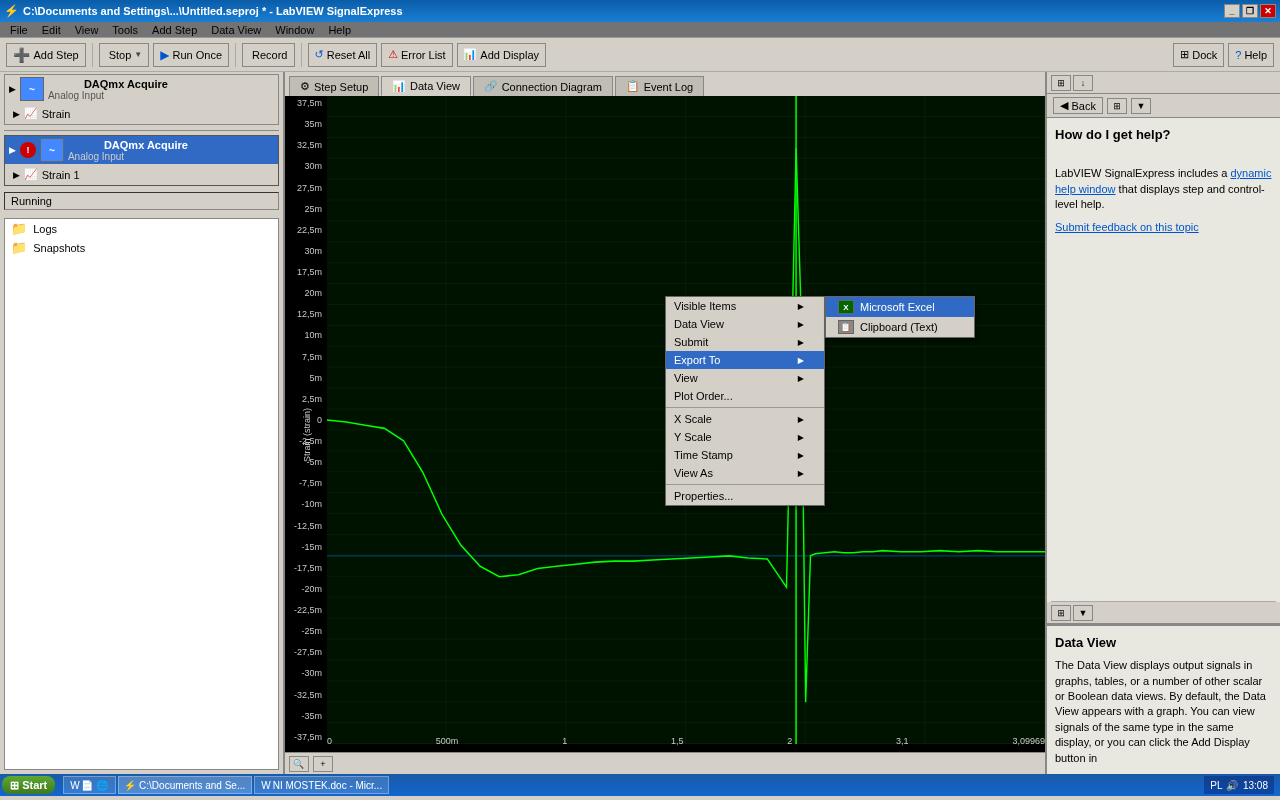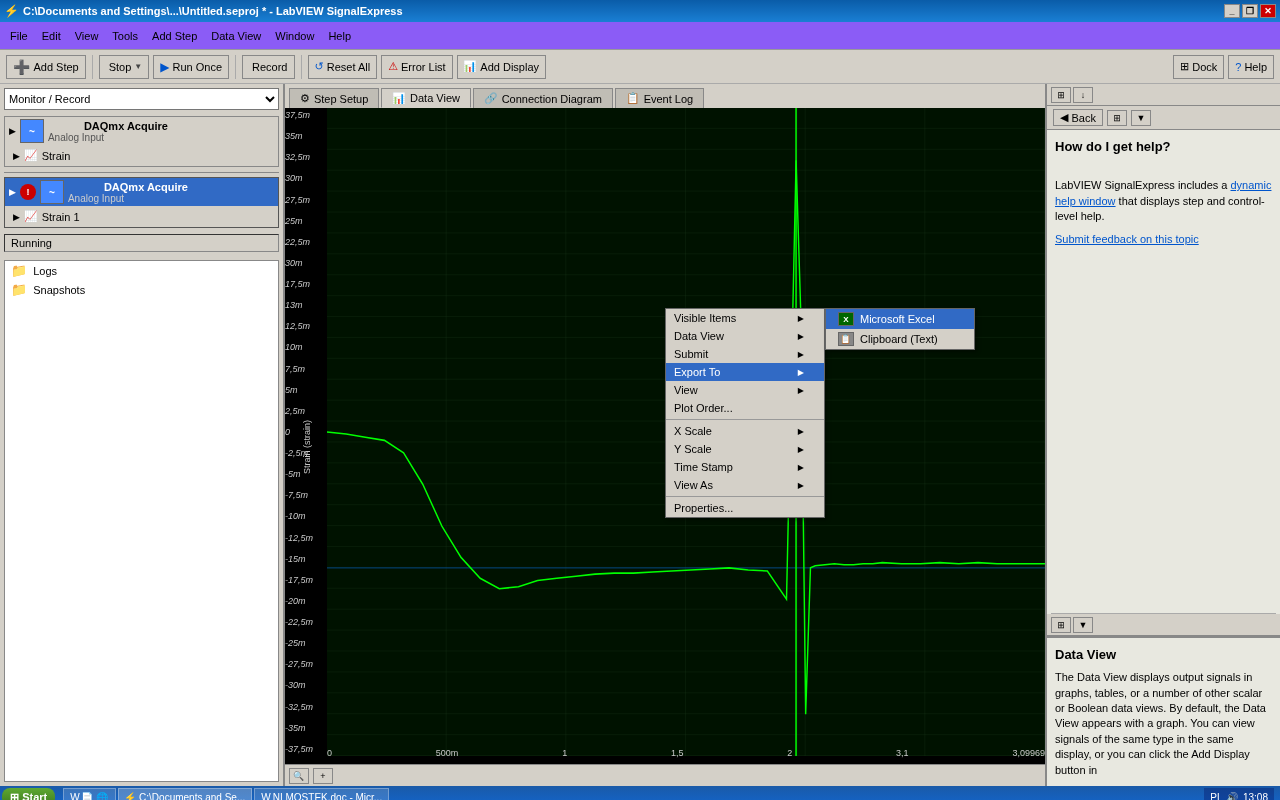--- a/index.html
+++ b/index.html
@@ -19,22 +19,22 @@
     }
     #title-bar .title-left { display: flex; align-items: center; gap: 4px; }
     #title-bar .title-controls { display: flex; gap: 2px; }
     #title-bar .title-controls span {
       width: 16px; height: 14px; background: #d4d0c8; border: 1px solid #888;
       display: flex; align-items: center; justify-content: center; font-size: 9px; color: black; cursor: pointer;
     }
 
     
     #menu-bar {
-      background: #8b5cf6;
-      height: 28px;
+      background: #737373;
+      height: 16px;
       display: flex;
       align-items: center;
       padding: 0 4px;
       border-bottom: 1px solid #999;
       gap: 2px;
     }
     #menu-bar span {
       padding: 1px 6px;
       cursor: pointer;
       font-size: 11px;
@@ -198,22 +198,22 @@
       position: absolute;
       top: 0; left: 0; width: 40px; bottom: 30px;
       display: flex;
       flex-direction: column;
       justify-content: space-between;
       padding: 2px 0;
     }
     .y-label {
       color: #c8c8c8;
       font-size: 9px;
+      text-align: right;
       padding-right: 3px;
-      font-style: italic;
     }
 
     
     .x-axis {
       position: absolute;
       bottom: 0; left: 40px; right: 0; height: 30px;
       display: flex;
       justify-content: space-between;
       align-items: flex-start;
       padding-top: 4px;
@@ -471,25 +471,20 @@
   </button>
   <button class="toolbar-btn">
     <span style="color:#0055cc;">?</span>
     <span>Help</span>
   </button>
 </div>
 
 <div id="main-area">
 
   <div id="left-panel">
-    <div id="monitor-dropdown">
-      <select style="width:100%;">
-        <option>Monitor / Record</option>
-      </select>
-    </div>
 
     <div class="step-container">
       <div class="step-header">
         <span class="expand-arrow">▶</span>
         <div class="step-icon" style="background:#4488ff;">
           <span style="color:white;font-size:10px;font-weight:bold;">~</span>
         </div>
         <div>
           <div class="step-title">DAQmx Acquire</div>
           <div class="step-subtitle">Analog Input</div>
@@ -571,21 +566,21 @@
       <div class="y-axis">
         <span class="y-label">37,5m</span>
         <span class="y-label">35m</span>
         <span class="y-label">32,5m</span>
         <span class="y-label">30m</span>
         <span class="y-label">27,5m</span>
         <span class="y-label">25m</span>
         <span class="y-label">22,5m</span>
         <span class="y-label">30m</span>
         <span class="y-label">17,5m</span>
-        <span class="y-label">13m</span>
+        <span class="y-label">20m</span>
         <span class="y-label">12,5m</span>
         <span class="y-label">10m</span>
         <span class="y-label">7,5m</span>
         <span class="y-label">5m</span>
         <span class="y-label">2,5m</span>
         <span class="y-label">0</span>
         <span class="y-label">-2,5m</span>
         <span class="y-label">-5m</span>
         <span class="y-label">-7,5m</span>
         <span class="y-label">-10m</span>

